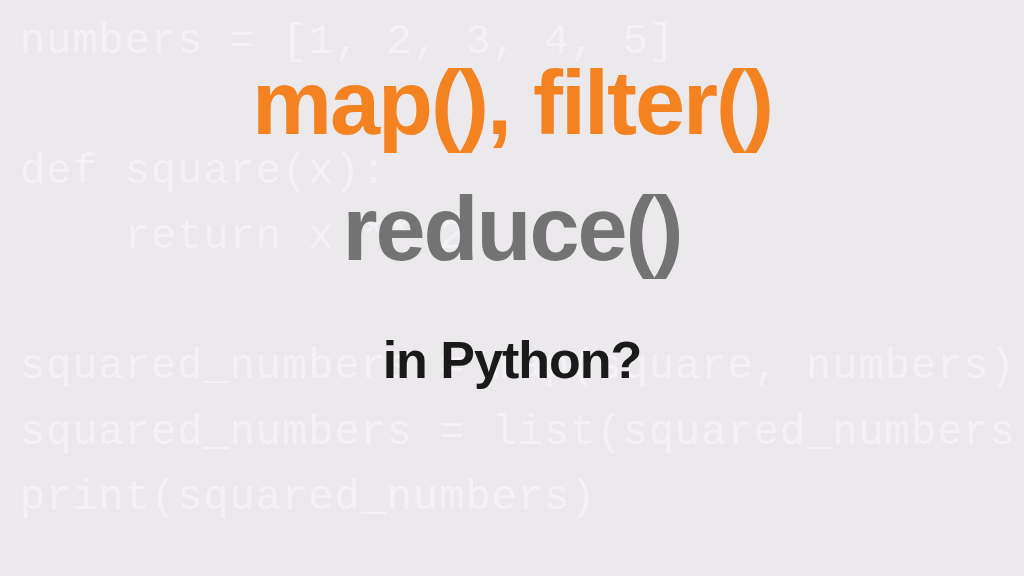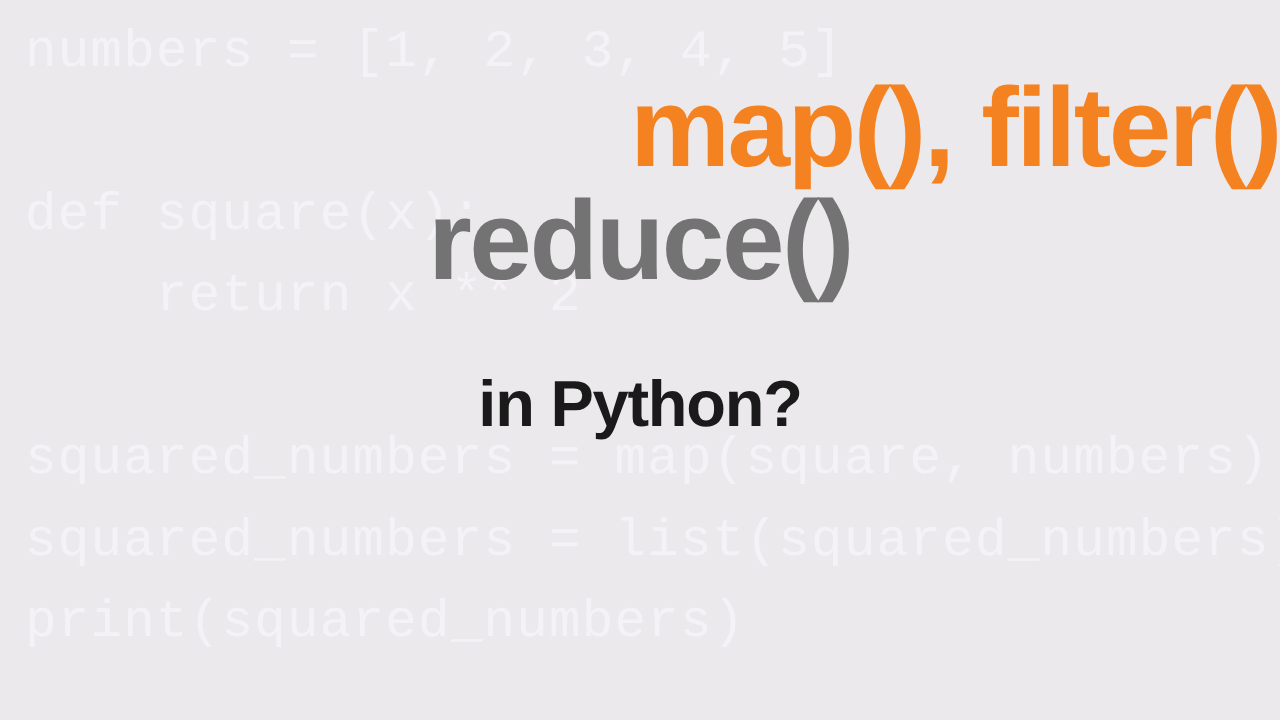--- a/index.html
+++ b/index.html
@@ -37,21 +37,21 @@
       left: 0;
       right: 0;
       text-align: center;
     }
     .title-line-1 {
       font-size: 90px;
       font-weight: 800;
       color: #f58220;
       letter-spacing: -2px;
       line-height: 1;
-      text-align: right;
+      margin-bottom: 36px;
     }
     .title-line-2 {
       font-size: 90px;
       font-weight: 800;
       color: #737373;
       letter-spacing: -2px;
       line-height: 1;
       margin-bottom: 60px;
     }
     .subtitle {

